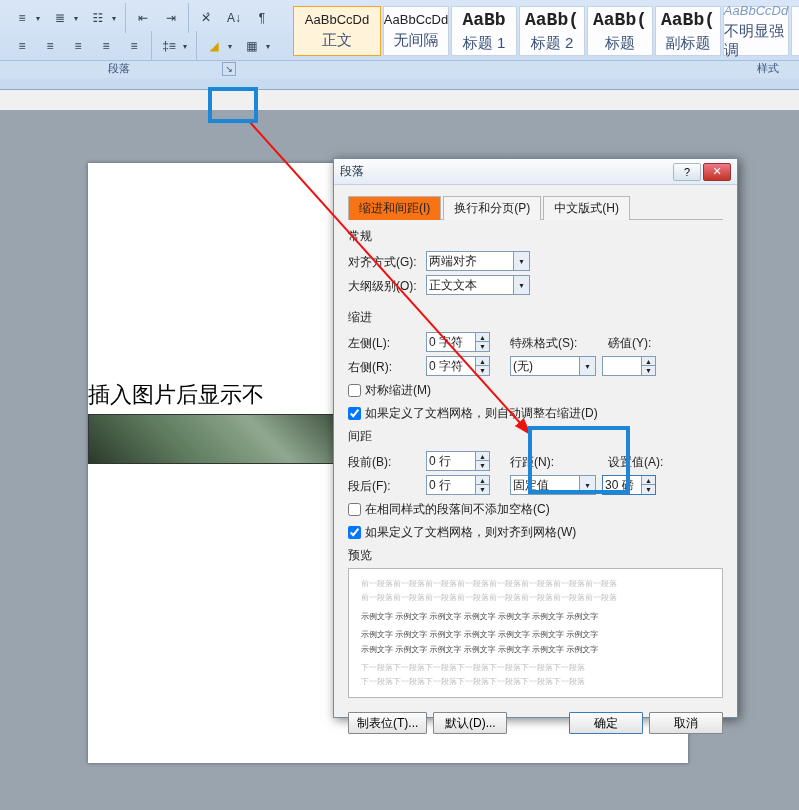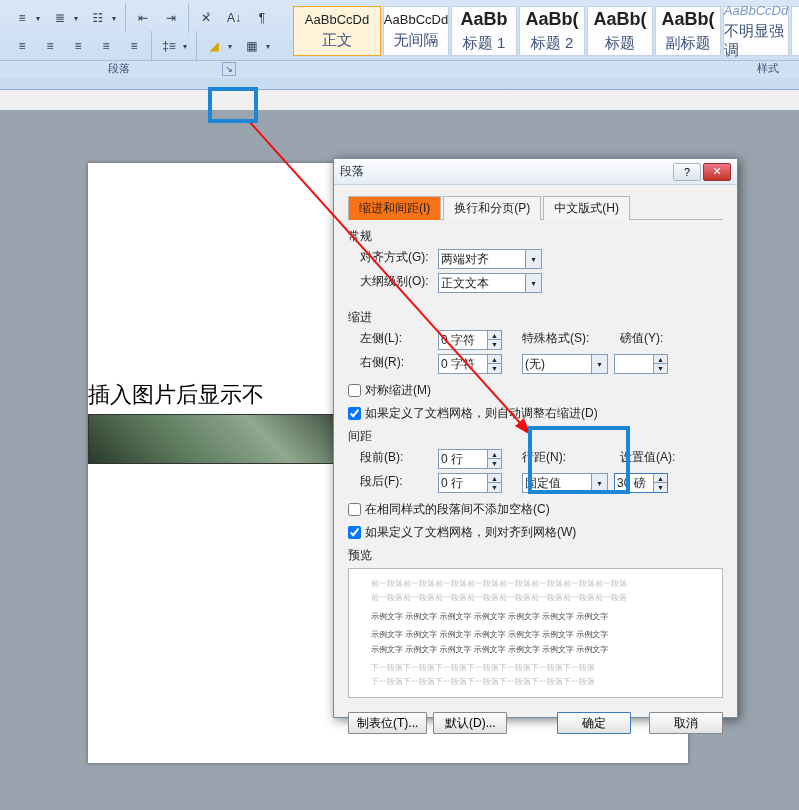--- a/index.html
+++ b/index.html
@@ -9,21 +9,21 @@
 .ribbon { background: linear-gradient(#d9e6f7, #c6daf0); height: 90px; border-bottom: 1px solid #8ea8c9; position: relative; }
 .ribbon-row { display: flex; align-items: center; height: 38px; padding: 2px 4px; }
 .ribbon-row.small { height: 28px; }
 .icon-btn { width: 26px; height: 22px; margin: 1px; border: 1px solid transparent; border-radius: 3px; display: flex; align-items: center; justify-content: center; font-size: 12px; color: #345; }
 .sep { width: 1px; height: 30px; background: #a9bfd9; margin: 0 3px; }
 .dd { width: 10px; font-size: 8px; color: #345; }
 .style-group { display: flex; align-items: stretch; margin-left: 6px; }
 .style-chip { border: 1px solid #c4d3e6; background: #fdfdff; width: 66px; height: 50px; display: flex; flex-direction: column; align-items: center; justify-content: center; margin: 2px 1px; cursor: pointer; }
 .style-chip.sel { border: 1px solid #f5a623; background: #fff3da; }
 .style-chip .sample { font-size: 13px; color: #222; }
-.style-chip.h1 .sample { font-size: 18px; font-weight: bold; }
+.style-chip.h1 .sample { font-size: 18px; font-weight: bold; font-family: Liberation Mono, monospace; }
 .style-chip .label { font-size: 15px; color: #3b5177; margin-top: 4px; }
 .style-chip.sublabel .sample { font-style: italic; color: #7b9bc4; }
 
 .group-bar { height: 18px; background: #cfe0f2; border-top: 1px solid #a9bfd9; display: flex; font-size: 11px; color: #3b5177; }
 .group-cell { flex: none; text-align: center; position: relative; }
 .launcher { position: absolute; right: 2px; top: 1px; width: 14px; height: 14px; border: 1px solid #8ea8c9; font-size: 9px; display: flex; align-items: center; justify-content: center; color: #3b5177; }
 
 
 .hl-box { position: absolute; border: 4px solid #1b87d6; pointer-events: none; z-index: 50; }
 
@@ -37,38 +37,38 @@
 .dialog { position: absolute; left: 333px; top: 158px; width: 405px; height: 560px; background: #f1f1f1; border: 1px solid #6d8eab; box-shadow: 2px 2px 10px rgba(0,0,0,0.5); z-index: 40; }
 .titlebar { height: 26px; background: linear-gradient(#fdfdfe,#e4ecf4); display: flex; align-items: center; padding: 0 6px; border-bottom: 1px solid #c3d0df; }
 .titlebar .t { font-size: 12px; color: #2a3a4a; flex: 1; }
 .titlebar .tbtn { width: 28px; height: 18px; margin-left: 2px; border: 1px solid #a9b8c7; border-radius: 2px; display: flex; align-items: center; justify-content: center; font-size: 11px; background: linear-gradient(#fafcfe,#dbe4ed); }
 .titlebar .tbtn.close { background: linear-gradient(#e78,#c33423); color: #fff; border-color: #933; }
 .dlg-body { padding: 10px 14px 8px 14px; font-size: 12px; color: #222; }
 .dlg-tabs { display: flex; border-bottom: 1px solid #b8b8b8; margin-bottom: 8px; }
 .dlg-tab { padding: 3px 10px; border: 1px solid #b8b8b8; border-bottom: none; background: #f4f4f4; margin-right: 2px; font-size: 12px; position: relative; top: 1px; }
 .dlg-tab.active { background: #f97316; }
 .section-title { margin: 6px 0 4px 0; }
-.row { display: flex; align-items: flex-start; margin: 2px 12px; min-height: 22px; }
+.row { display: flex; align-items: flex-end; margin: 2px 0; min-height: 22px; }
 .row label { width: 78px; }
 .row .lbl2 { width: 84px; margin-left: 20px; }
 .row .lbl3 { width: 62px; margin-left: 14px; }
 .field { height: 20px; border: 1px solid #7f9db9; background: #fff; font-size: 12px; padding: 0 2px; display: flex; align-items: center; }
 .sel { width: 88px; }
 .spin { width: 64px; position: relative; }
 .spin .btns { position: absolute; right: 0; top: 0; width: 14px; height: 100%; border-left: 1px solid #7f9db9; }
 .spin .up, .spin .down { height: 50%; display: flex; align-items: center; justify-content: center; font-size: 7px; background: #e8eef5; }
 .spin .up { border-bottom: 1px solid #7f9db9; }
 .arrow-dd { width: 16px; height: 20px; border: 1px solid #7f9db9; border-left: none; background: #e8eef5; display: flex; align-items: center; justify-content: center; font-size: 8px; }
 .chk { display: flex; align-items: center; margin: 6px 0; font-size: 12px; }
 .chk input { margin-right: 4px; }
-.preview { border: 1px solid #b8b8b8; background: #fff; height: 130px; padding: 8px 22px; font-size: 8px; color: #888; line-height: 1.8; overflow: hidden; }
+.preview { border: 1px solid #b8b8b8; background: #fff; height: 130px; padding: 8px 12px; font-size: 8px; color: #888; line-height: 1.8; overflow: hidden; }
 .dlg-btns { display: flex; justify-content: space-between; padding: 6px 14px 10px 14px; }
 .btn { height: 22px; min-width: 74px; border: 1px solid #888; background: linear-gradient(#fdfdfd,#e3e3e3); font-size: 12px; border-radius: 1px; display: flex; align-items: center; justify-content: center; padding: 0 8px; }
 .btn.primary { border-color: #3a7abd; }
-.btn-row-right { display: flex; gap: 18px; }
+.btn-row-right { display: flex; gap: 6px; }
 
 
 .arrow-svg { position: absolute; left: 0; top: 0; width: 799px; height: 810px; pointer-events: none; z-index: 45; }
 </style>
 </head>
 <body>
 
 <div class="ribbon">
   <div class="ribbon-row" style="height:60px; align-items:flex-start; padding-top:4px;">
     <div style="display:flex; flex-direction:column;">

